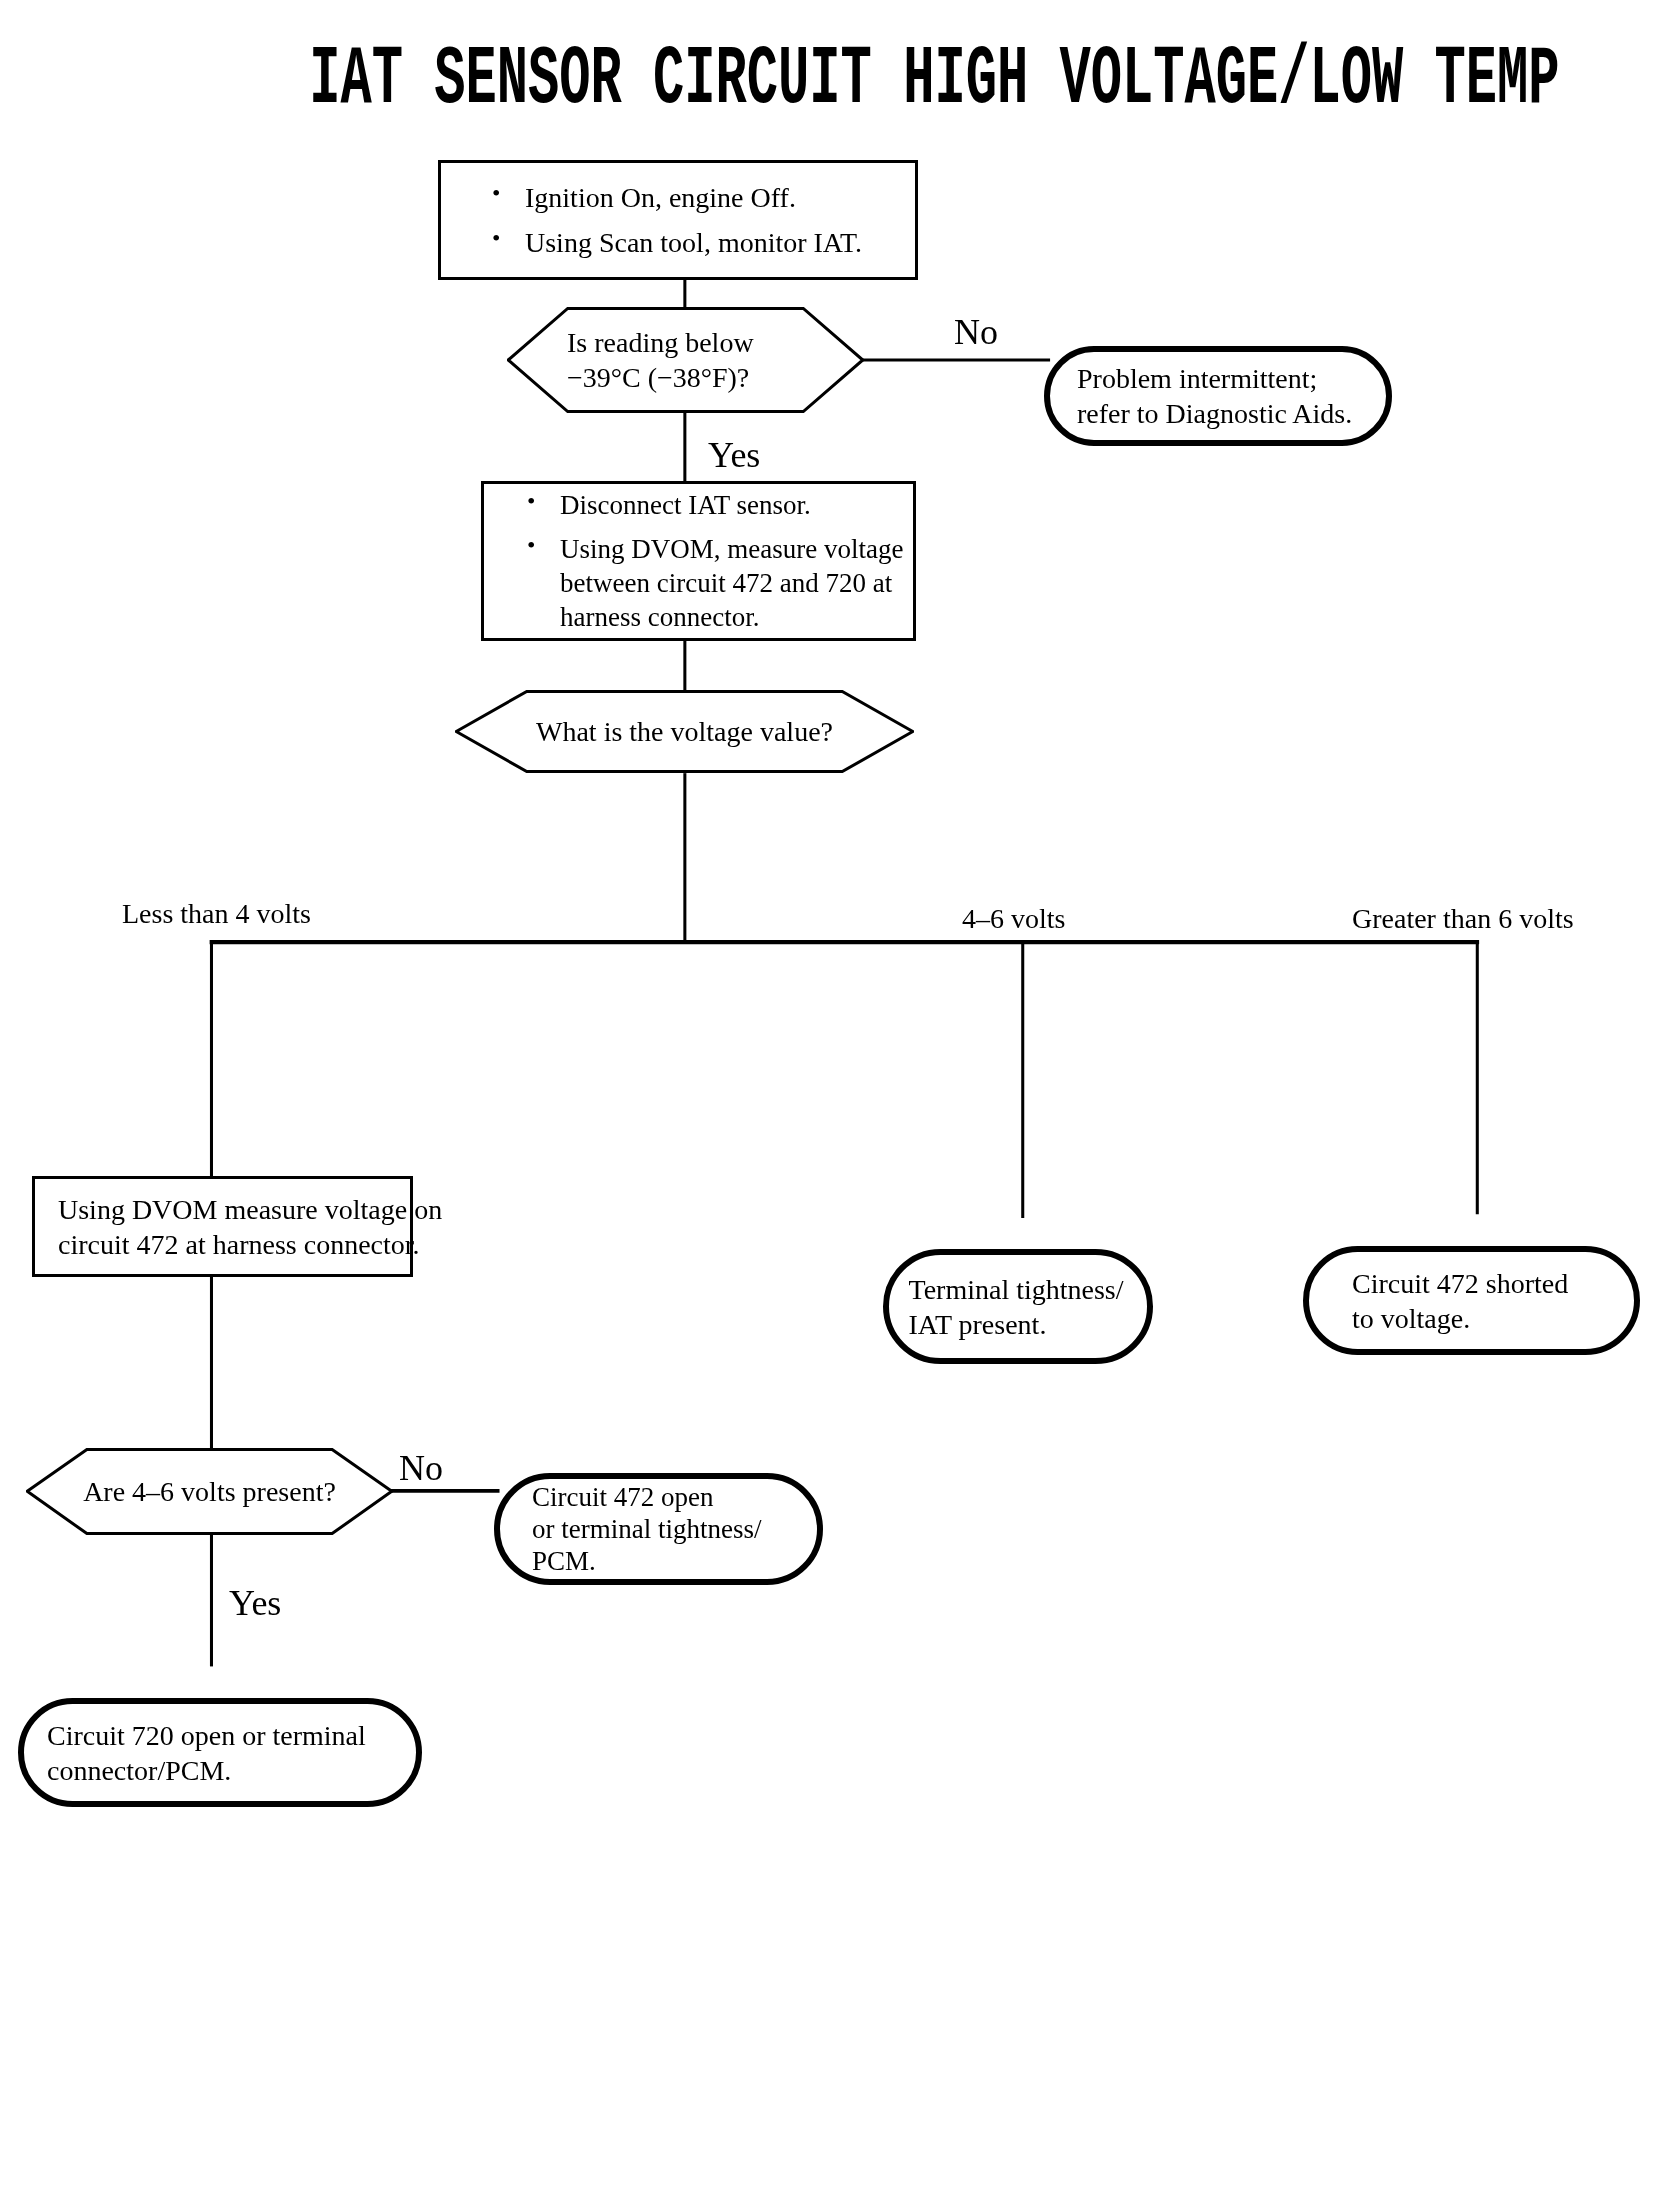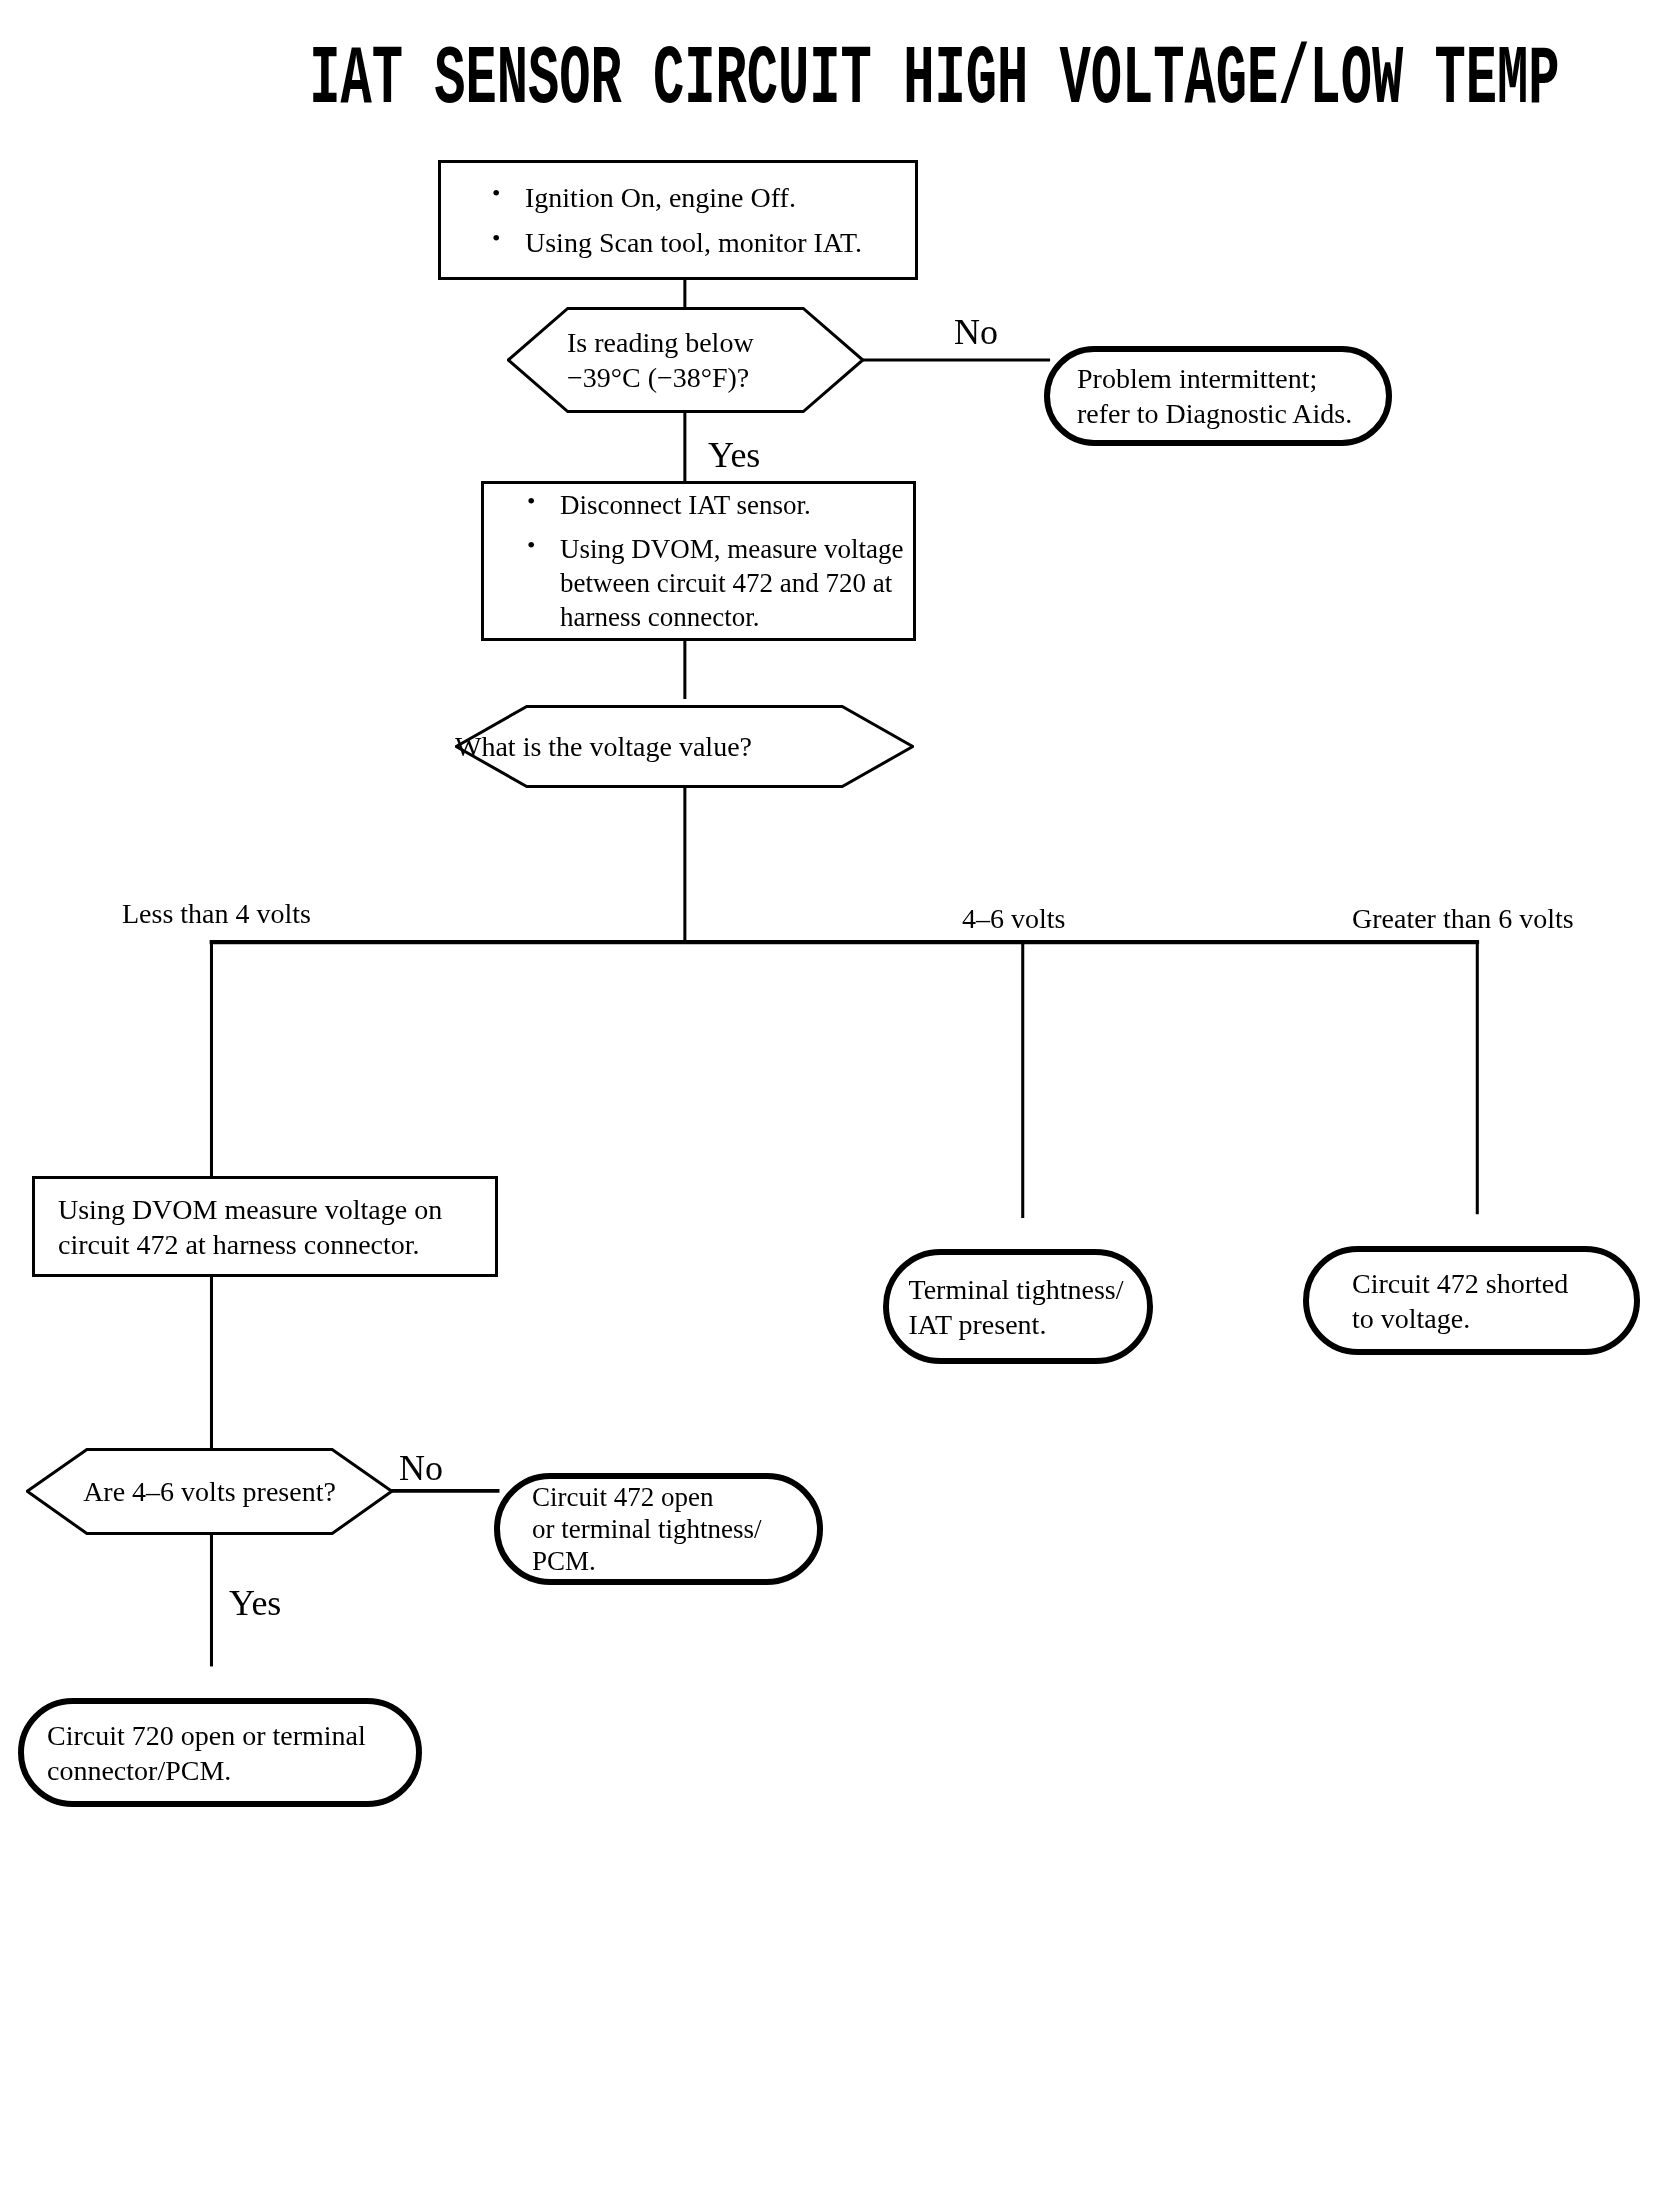--- a/index.html
+++ b/index.html
@@ -109,32 +109,32 @@
     <div class="brow">
       <span class="bullet">•</span>
       <span>
         <span class="bline">Using DVOM, measure voltage</span>
         <span class="bline">between circuit 472 and 720 at</span>
         <span class="bline">harness connector.</span>
       </span>
     </div>
   </div>
 
-  <div class="node hex-node" style="left:455px;top:704px;width:459px;height:85px;align-items:flex-start;text-align:center;">
+  <div class="node hex-node" style="left:455px;top:689px;width:459px;height:85px;align-items:center;text-align:center;">
     <svg viewBox="0 0 755 140" preserveAspectRatio="none">
       <polygon points="2,70 118,4 637,4 753,70 637,136 118,136" fill="#fff" stroke="#000" stroke-width="5"></polygon>
     </svg>
     <div class="hex-text">What is the voltage value?</div>
   </div>
 
   <div class="branch-label" style="left:122px;top:899px;">Less than 4 volts</div>
   <div class="branch-label" style="left:962px;top:904px;">4–6 volts</div>
   <div class="branch-label" style="left:1352px;top:904px;">Greater than 6 volts</div>
 
-  <div class="node rect-node" style="left:32px;top:1176px;width:466px;height:101px;padding-left:23px;padding-right:4.9px;">
+  <div class="node rect-node" style="left:32px;top:1176px;width:381px;height:101px;padding-left:23px;padding-right:4.9px;">
     <span class="tline">Using DVOM measure voltage on</span>
     <span class="tline">circuit 472 at harness connector.</span>
   </div>
 
   <div class="node stadium" style="left:883px;top:1213px;width:270px;height:115px;border-radius:58px;padding-left:19.5px;">
     <span class="tline">Terminal tightness/</span>
     <span class="tline">IAT present.</span>
   </div>
 
   <div class="node stadium" style="left:1303px;top:1210px;width:337px;height:109px;border-radius:55px;padding-left:43px;">

